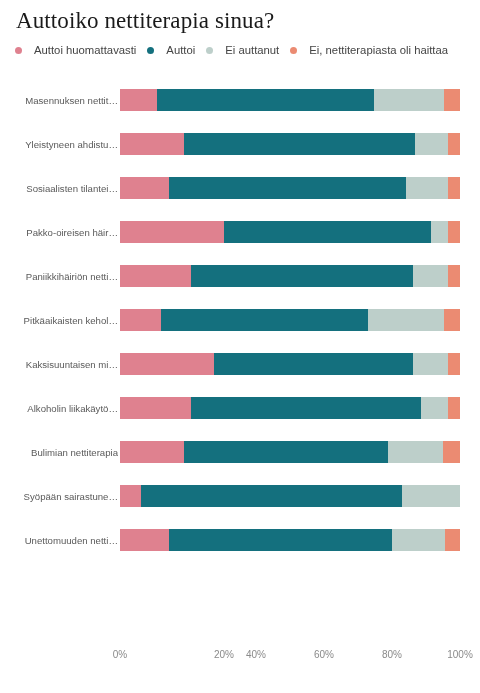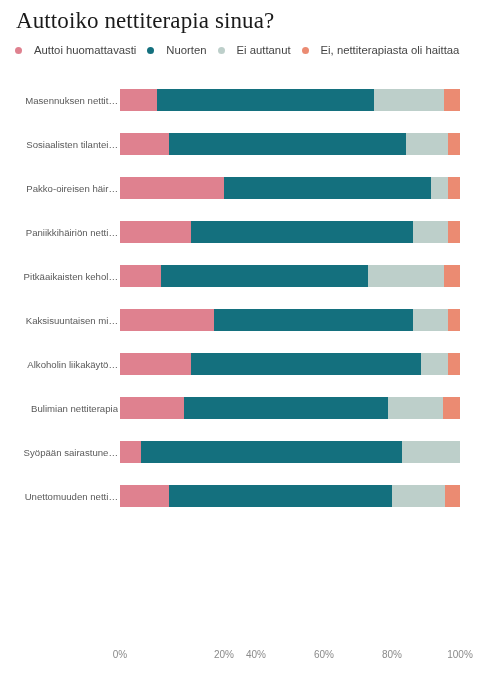--- a/index.html
+++ b/index.html
@@ -68,41 +68,50 @@
 
   <div class="title">Auttoiko nettiterapia sinua?</div>
 
   <div class="legend">
       <div class="legend-item">
         <span class="legend-dot" style="background: rgb(223, 129, 143);"></span>
         <span class="legend-label">Auttoi huomattavasti</span>
       </div>
       <div class="legend-item">
         <span class="legend-dot" style="background: rgb(20, 112, 126);"></span>
-        <span class="legend-label">Nuorten</span>
+        <span class="legend-label">Auttoi</span>
       </div>
       <div class="legend-item">
         <span class="legend-dot" style="background: rgb(189, 207, 202);"></span>
         <span class="legend-label">Ei auttanut</span>
       </div>
       <div class="legend-item">
         <span class="legend-dot" style="background: rgb(235, 139, 114);"></span>
         <span class="legend-label">Ei, nettiterapiasta oli haittaa</span>
       </div>
     </div>
 
   <div class="plot">
     <div class="rows">
         <div class="row">
           <div class="row-label">Masennuksen nettit…</div>
           <div class="bar">
             <div class="seg" title="Auttoi huomattavasti: 11%" style="width: 11%; background: rgb(223, 129, 143);"></div>
             <div class="seg" title="Auttoi: 63.7%" style="width: 63.7%; background: rgb(20, 112, 126);"></div>
             <div class="seg" title="Ei auttanut: 20.6%" style="width: 20.6%; background: rgb(189, 207, 202);"></div>
             <div class="seg" title="Ei, nettiterapiasta oli haittaa: 4.7%" style="width: 4.7%; background: rgb(235, 139, 114);"></div>
+          </div>
+        </div>
+        <div class="row">
+          <div class="row-label">Yleistyneen ahdistu…</div>
+          <div class="bar">
+            <div class="seg" title="Auttoi huomattavasti: 18.8%" style="width: 18.8%; background: rgb(223, 129, 143);"></div>
+            <div class="seg" title="Auttoi: 67.9%" style="width: 67.9%; background: rgb(20, 112, 126);"></div>
+            <div class="seg" title="Ei auttanut: 9.9%" style="width: 9.9%; background: rgb(189, 207, 202);"></div>
+            <div class="seg" title="Ei, nettiterapiasta oli haittaa: 3.4%" style="width: 3.4%; background: rgb(235, 139, 114);"></div>
           </div>
         </div>
         <div class="row">
           <div class="row-label">Sosiaalisten tilantei…</div>
           <div class="bar">
             <div class="seg" title="Auttoi huomattavasti: 14.5%" style="width: 14.5%; background: rgb(223, 129, 143);"></div>
             <div class="seg" title="Auttoi: 69.6%" style="width: 69.6%; background: rgb(20, 112, 126);"></div>
             <div class="seg" title="Ei auttanut: 12.5%" style="width: 12.5%; background: rgb(189, 207, 202);"></div>
             <div class="seg" title="Ei, nettiterapiasta oli haittaa: 3.4%" style="width: 3.4%; background: rgb(235, 139, 114);"></div>
           </div>

